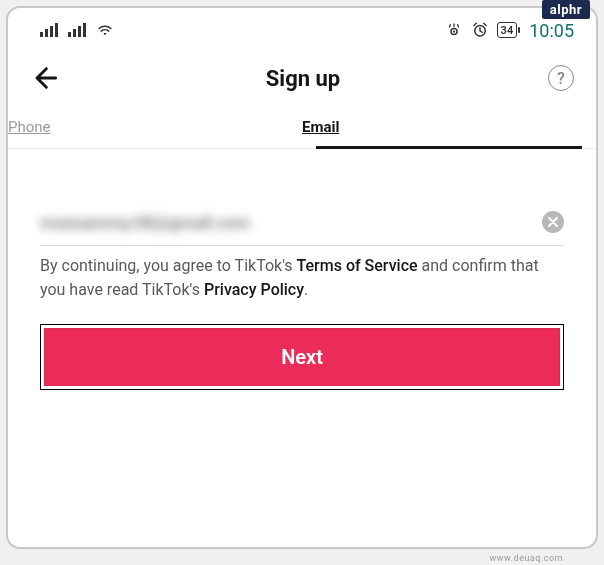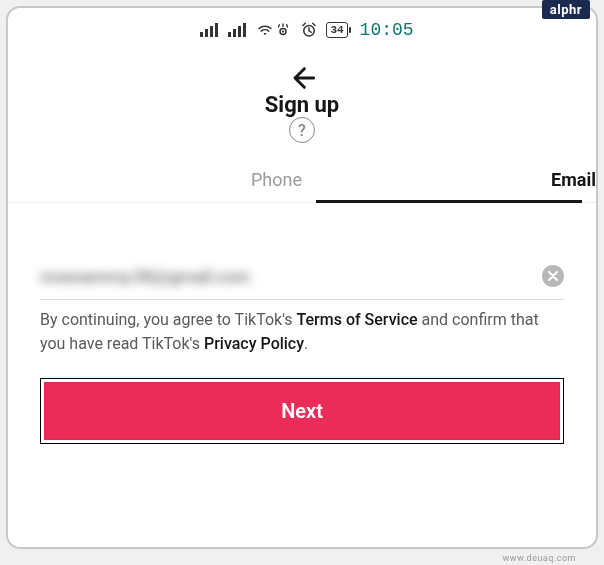--- a/index.html
+++ b/index.html
@@ -30,33 +30,32 @@
       font-size: 13px;
       font-weight: 700;
       padding: 2px 8px;
       border-radius: 2px;
       z-index: 10;
       letter-spacing: 0.5px;
     }
     .watermark-footer {
       position: absolute;
       bottom: 2px;
-      right: 28px;
+      right: 41px;
       font-size: 9px;
       color: #999;
       letter-spacing: 0.5px;
     }
     
     .status-bar {
       display: flex;
-      justify-content: center;
+      justify-content: space-between;
       align-items: center;
       padding: 10px 22px 6px 32px;
       height: 40px;
-      font-family: Liberation Mono, monospace;
     }
     .status-left { display: flex; align-items: flex-end; gap: 10px; }
     .status-right { display: flex; align-items: center; gap: 8px; color: #333; }
     .signal-bars { display: flex; align-items: flex-end; gap: 2px; }
     .signal-bars span { width: 3px; background: #333; display: block; }
     .signal-bars span:nth-child(1){height:5px}
     .signal-bars span:nth-child(2){height:8px}
     .signal-bars span:nth-child(3){height:11px}
     .signal-bars span:nth-child(4){height:14px}
     .wifi { width:18px; height:14px; }
@@ -80,45 +79,45 @@
       background:#333;
       border-radius:1px;
     }
     .clock { font-size: 18px; font-weight: 400; color:#0f766e; margin-left:4px;}
     
     .nav-header {
       display: flex;
       align-items: center;
       justify-content: space-between;
       padding: 16px 22px 12px 22px;
-      flex-direction: column;
     }
     .back-arrow { width: 28px; height: 28px; cursor: pointer; }
     .page-title { font-size: 22px; font-weight: 700; color: #161616; }
     .help-circle {
       width: 26px; height: 26px;
       border: 1.5px solid #888;
       border-radius: 50%;
       display: flex; align-items: center; justify-content: center;
       color: #888; font-size: 16px; font-weight: 500;
       cursor: pointer;
     }
     
     .tabs {
       display: flex;
       border-bottom: 1px solid #eee;
     }
     .tab {
       flex: 1;
-      text-align: right;
+      text-align: left;
       padding: 14px 0 12px 0;
-      font-size: 18px;
+      font-size: 15px;
       color: #9c9c9c;
       cursor: pointer;
       position: relative;
+      text-decoration: underline;
     }
     .tab.active {
       color: #161616;
       font-weight: 700;
     }
     .tab.active::after {
       content: "";
       position: absolute;
       left: 14px; right: 14px; bottom: -1px;
       height: 3px;

